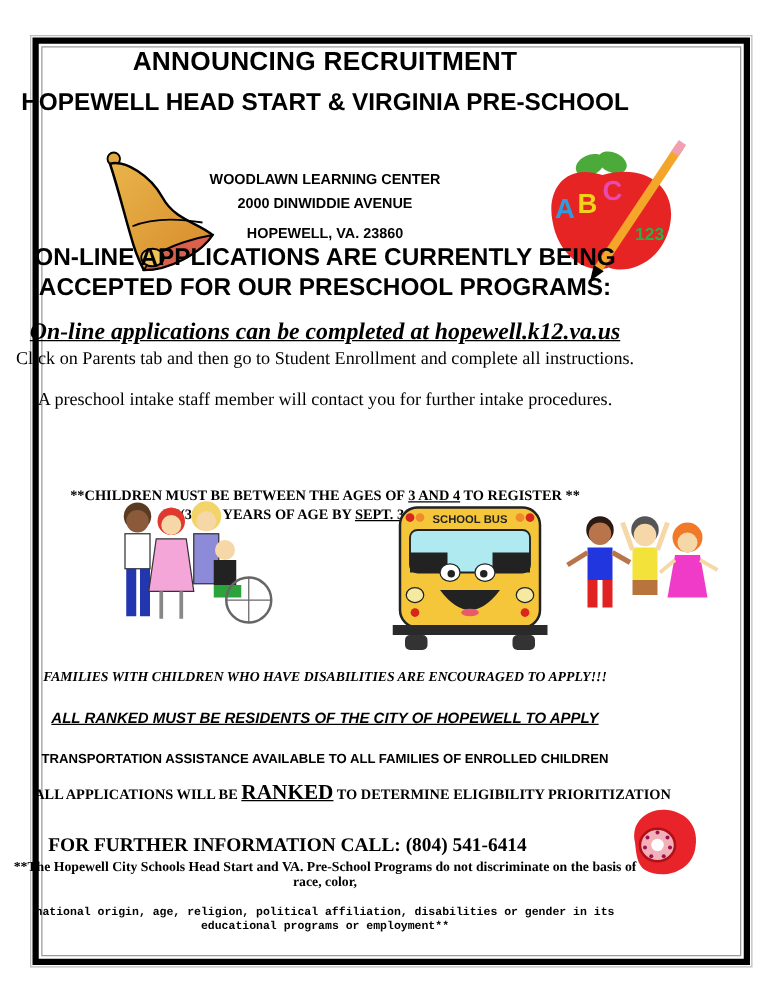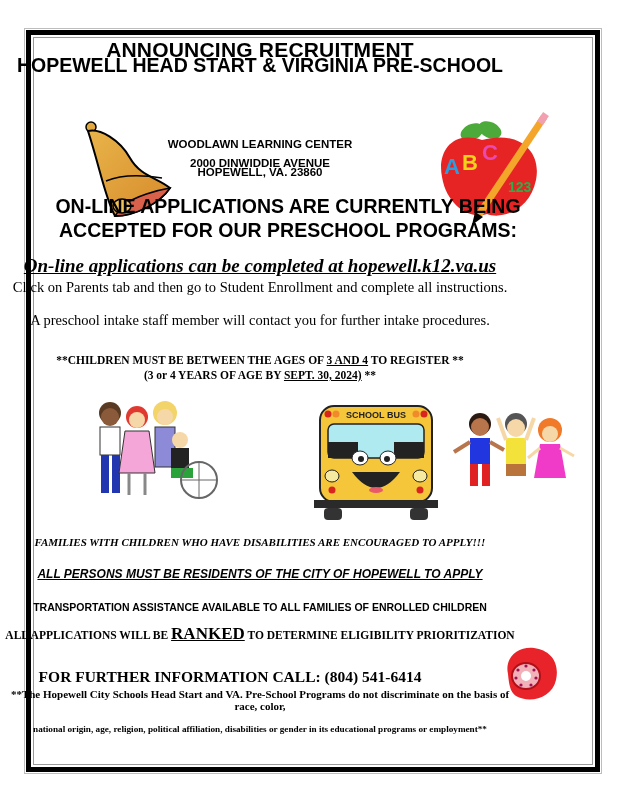--- a/index.html
+++ b/index.html
@@ -3,27 +3,27 @@
 <meta charset="utf-8">
 <style>
   html, body { margin:0; padding:0; background:#ffffff; }
   body { width:618px; height:800px; position:relative; overflow:hidden; font-family:"Liberation Serif", serif; color:#000; }
   .frame-outer { position:absolute; left:24px; top:28px; width:578px; height:746px; border:1px solid #bdbdbd; box-sizing:border-box; }
   .frame-thick { position:absolute; left:26px; top:30px; width:574px; height:742px; border:5px solid #000; box-sizing:border-box; }
   .frame-inner { position:absolute; left:33px; top:37px; width:560px; height:728px; border:1px solid #9a9a9a; box-sizing:border-box; }
   .abs { position:absolute; left:0; width:520px; text-align:center; }
   .sans { font-family:"Liberation Sans", sans-serif; font-weight:bold; }
   .h1 { top:38px; font-size:21px; letter-spacing:0.2px; }
-  .h2 { top:54px; font-size:19.5px; }
+  .h2 { top:71px; font-size:19.5px; }
   .addr { font-size:11.5px; line-height:19px;margin-top:31px; }
-  .big { font-size:19.5px; line-height:30px;padding-left:28px; }
+  .big { font-size:19.5px; line-height:30px; }
   .serif { font-family:"Liberation Serif", serif; }
   .link { top:255px; font-size:19px; font-style:italic; font-weight:bold; text-decoration:underline; }
   .p { font-size:14.5px; }
-  .small-b { font-size:11.5px; font-weight:bold; }
+  .small-b { font-size:11.5px; font-weight:bold;margin-top:37px; }
   u { text-decoration:underline; }
   svg { position:absolute; }
 </style>
 </head>
 <body>
 
 <div class="frame-outer"></div>
 <div class="frame-thick"></div>
 <div class="frame-inner"></div>
 
@@ -39,21 +39,21 @@
   </defs>
   <circle cx="11" cy="9" r="5" fill="#e3a93f" stroke="#000" stroke-width="1.5"></circle>
   <path d="M8 13 C20 10 40 22 50 40 C60 58 78 60 90 70 C80 85 55 98 35 98 C25 80 20 50 8 13 Z" fill="url(#bg1)" stroke="#000" stroke-width="2"></path>
   <path d="M35 98 C55 98 80 85 90 70 C78 72 55 78 42 88 Z" fill="#d9604a" stroke="#000" stroke-width="1.5"></path>
   <path d="M26 63 C45 55 70 58 82 60" fill="none" stroke="#000" stroke-width="1.5"></path>
   <ellipse cx="42" cy="88" rx="9" ry="7" fill="#f0c25a" stroke="#000" stroke-width="1.5"></ellipse>
 </svg>
 
 <div class="abs sans addr" style="top:104px;">WOODLAWN LEARNING CENTER</div>
 <div class="abs sans addr" style="top:123px;">2000 DINWIDDIE AVENUE</div>
-<div class="abs sans addr" style="top:132px;">HOPEWELL, VA. 23860</div>
+<div class="abs sans addr" style="top:147px;">HOPEWELL, VA. 23860</div>
 
 <svg style="left:432px;top:112px;" width="128" height="116" viewBox="0 0 128 116">
   <ellipse cx="40" cy="20" rx="12" ry="8" fill="#4caa3a" transform="rotate(-25 40 20)"></ellipse>
   <ellipse cx="58" cy="18" rx="12" ry="8" fill="#4caa3a" transform="rotate(25 58 18)"></ellipse>
   <path d="M50 28 C20 18 5 40 10 65 C15 95 40 108 55 102 C70 108 98 98 104 68 C110 38 85 18 50 28 Z" fill="#e62424"></path>
   <text x="12" y="62" font-family="Liberation Sans, sans-serif" font-weight="bold" font-size="22" fill="#2a9ee0">A</text>
   <text x="30" y="58" font-family="Liberation Sans, sans-serif" font-weight="bold" font-size="22" fill="#f2d21a">B</text>
   <text x="50" y="48" font-family="Liberation Sans, sans-serif" font-weight="bold" font-size="22" fill="#e84ab0">C</text>
   <text x="76" y="80" font-family="Liberation Sans, sans-serif" font-weight="bold" font-size="14" fill="#2ab04a">123</text>
   <line x1="112" y1="5" x2="46" y2="104" stroke="#f3a62a" stroke-width="7"></line>
@@ -137,36 +137,36 @@
     <line x1="74" y1="30" x2="82" y2="8" stroke="#f6d8a8" stroke-width="4"></line>
   <rect x="54" y="54" width="20" height="12" fill="#b8743a"></rect>
   <circle cx="98" cy="20" r="12" fill="#f07a2a"></circle>
     <circle cx="98" cy="24" r="8" fill="#f6d8a8"></circle>
   <path d="M88 34 L108 34 L114 68 L82 68 Z" fill="#f03ac8"></path>
   <line x1="88" y1="38" x2="76" y2="48" stroke="#f6d8a8" stroke-width="3"></line>
     <line x1="108" y1="38" x2="122" y2="46" stroke="#f6d8a8" stroke-width="3"></line>
 </svg>
 
 <div class="abs serif" style="top:536px;font-size:11px;font-style:italic;font-weight:bold;">FAMILIES WITH CHILDREN WHO HAVE DISABILITIES ARE ENCOURAGED TO APPLY!!!</div>
-<div class="abs sans" style="top:567px;font-size:12px;font-style:italic;text-decoration:underline;">ALL PERSONS MUST BE RESIDENTS OF THE CITY OF HOPEWELL TO APPLY</div>
+<div class="abs sans" style="top:567px;font-size:12px;font-style:italic;text-decoration:underline;">ALL RANKED MUST BE RESIDENTS OF THE CITY OF HOPEWELL TO APPLY</div>
 <div class="abs sans" style="top:601px;font-size:10.5px;">TRANSPORTATION ASSISTANCE AVAILABLE TO ALL FAMILIES OF ENROLLED CHILDREN</div>
 
-<div class="abs serif" style="top:624px;font-size:11.5px;font-weight:bold;">
+<div class="abs serif" style="top:624px;font-size:11.5px;font-weight:bold;padding-left:22px;">
   <span>ALL APPLICATIONS WILL BE </span><u style="font-size:17px;">RANKED</u><span> TO DETERMINE ELIGIBILITY PRIORITIZATION</span>
 </div>
 
 <div class="abs serif" style="top:668px;font-size:15.5px;font-weight:bold;left:-30px;">FOR FURTHER INFORMATION CALL: (804) 541-6414</div>
 
 <svg style="left:500px;top:644px;" width="62" height="62" viewBox="0 0 62 62">
   <path d="M8 30 C4 12 20 2 34 4 C50 6 60 18 56 36 C52 54 30 60 16 52 C10 48 9 40 8 30 Z" fill="#e8232a"></path>
   <ellipse cx="26" cy="32" rx="14" ry="13" fill="#f2b0b8" stroke="#b01018" stroke-width="2"></ellipse>
   <circle cx="26" cy="32" r="5" fill="#fff"></circle>
   <circle cx="26" cy="22" r="1.6" fill="#a01050"></circle>
     <circle cx="34" cy="26" r="1.6" fill="#a01050"></circle>
     <circle cx="36" cy="34" r="1.6" fill="#a01050"></circle>
   <circle cx="31" cy="41" r="1.6" fill="#a01050"></circle>
     <circle cx="21" cy="41" r="1.6" fill="#a01050"></circle>
     <circle cx="16" cy="34" r="1.6" fill="#a01050"></circle>
   <circle cx="18" cy="26" r="1.6" fill="#a01050"></circle>
 </svg>
 
 <div class="abs serif" style="top:688px;font-size:11px;font-weight:bold;">**The Hopewell City Schools Head Start and VA. Pre-School Programs do not discriminate on the basis of race, color,</div>
-<div class="abs serif" style="top:724px;font-size:9.2px;font-weight:bold;">national origin, age, religion, political affiliation, disabilities or gender in its educational programs or employment**</div>
+<div class="abs serif" style="top:724px;font-size:9.2px;font-weight:bold;font-family:Liberation Mono, monospace;">national origin, age, religion, political affiliation, disabilities or gender in its educational programs or employment**</div>
 
 </body></html>

